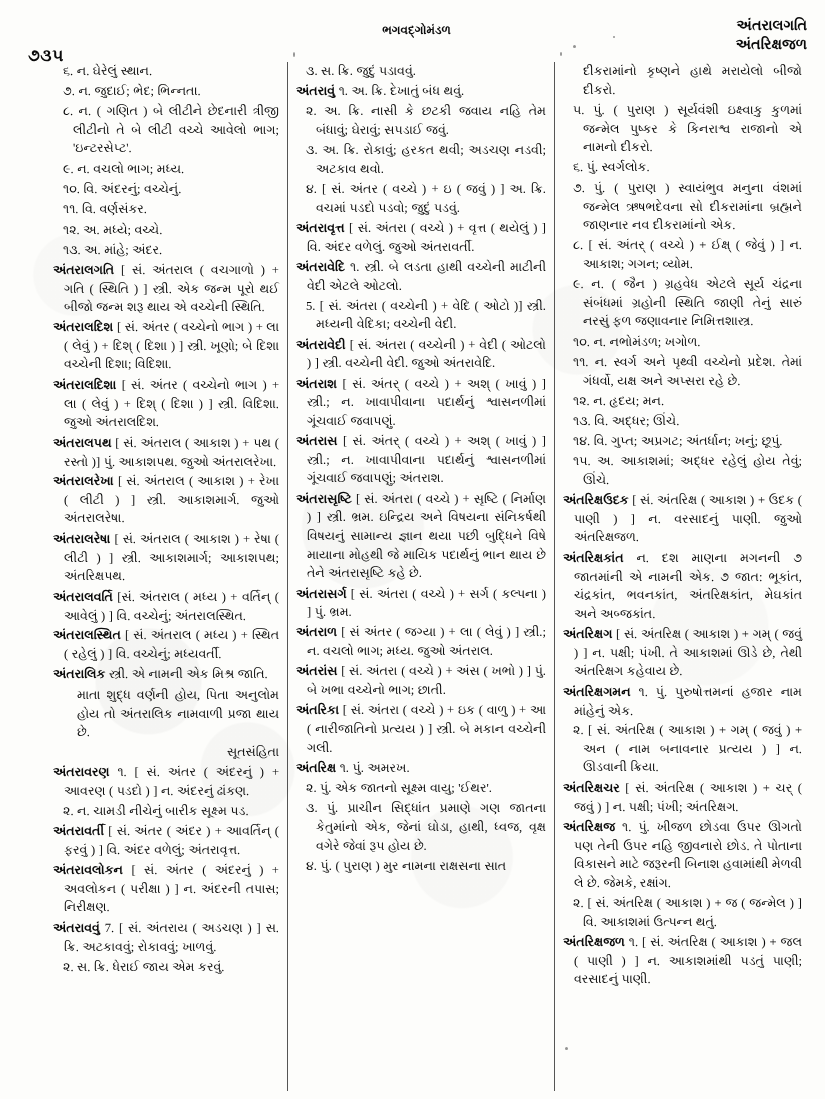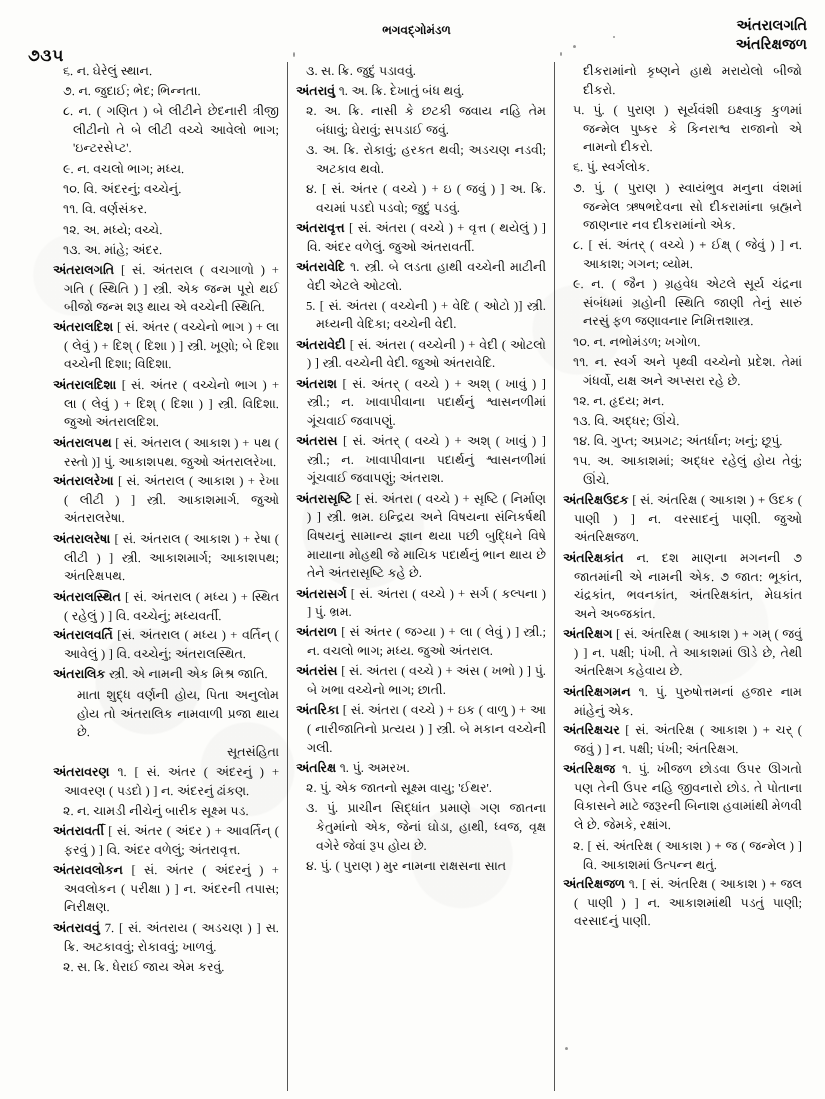--- a/index.html
+++ b/index.html
@@ -186,22 +186,22 @@
           <p class="entry sense">૧૦. વિ. અંદરનું; વચ્ચેનું.</p>
           <p class="entry sense">૧૧. વિ. વર્ણસંકર.</p>
           <p class="entry sense">૧૨. અ. મધ્યે; વચ્ચે.</p>
           <p class="entry sense">૧૩. અ. માંહે; અંદર.</p>
           <p class="entry"><span class="headword">અંતરાલગતિ</span><span> [ સં. અંતરાલ ( વચગાળો ) + ગતિ ( સ્થિતિ ) ] સ્ત્રી. એક જન્મ પૂરો થઈ બીજો જન્મ શરૂ થાય એ વચ્ચેની સ્થિતિ.</span></p>
           <p class="entry"><span class="headword">અંતરાલદિશ</span><span> [ સં. અંતર ( વચ્ચેનો ભાગ ) + લા ( લેવું ) + દિશ્ ( દિશા ) ] સ્ત્રી. ખૂણો; બે દિશા વચ્ચેની દિશા; વિદિશા.</span></p>
           <p class="entry"><span class="headword">અંતરાલદિશા</span><span> [ સં. અંતર ( વચ્ચેનો ભાગ ) + લા ( લેવું ) + દિશ્ ( દિશા ) ] સ્ત્રી. વિદિશા. જુઓ અંતરાલદિશ.</span></p>
           <p class="entry"><span class="headword">અંતરાલપથ</span><span> [ સં. અંતરાલ ( આકાશ ) + પથ ( રસ્તો )] પું. આકાશપથ. જુઓ અંતરાલરેખા.</span></p>
           <p class="entry"><span class="headword">અંતરાલરેખા</span><span> [ સં. અંતરાલ ( આકાશ ) + રેખા ( લીટી ) ] સ્ત્રી. આકાશમાર્ગ. જુઓ અંતરાલરેષા.</span></p>
           <p class="entry"><span class="headword">અંતરાલરેષા</span><span> [ સં. અંતરાલ ( આકાશ ) + રેષા ( લીટી ) ] સ્ત્રી. આકાશમાર્ગ; આકાશપથ; અંતરિક્ષપથ.</span></p>
+          <p class="entry"><span class="headword">અંતરાલવર્તિ</span><span> [સં. અંતરાલ ( મધ્ય ) + વર્તિન્ ( આવેલું ) ] વિ. વચ્ચેનું; અંતરાલસ્થિત.</span></p>
           <p class="entry"><span class="headword">અંતરાલસ્થિત</span><span> [ સં. અંતરાલ ( મધ્ય ) + સ્થિત ( રહેલું ) ] વિ. વચ્ચેનું; મધ્યવર્તી.</span></p>
-          <p class="entry"><span class="headword">અંતરાલવર્તિ</span><span> [સં. અંતરાલ ( મધ્ય ) + વર્તિન્ ( આવેલું ) ] વિ. વચ્ચેનું; અંતરાલસ્થિત.</span></p>
           <p class="entry"><span class="headword">અંતરાલિક</span><span> સ્ત્રી. એ નામની એક મિશ્ર જાતિ.</span></p>
           <p class="entry indentblk">માતા શુદ્ધ વર્ણની હોય, પિતા અનુલોમ હોય તો અંતરાલિક નામવાળી પ્રજા થાય છે.</p>
           <p class="entry attrib">સૂતસંહિતા</p>
           <p class="entry"><span class="headword">અંતરાવરણ</span><span> ૧. [ સં. અંતર ( અંદરનું ) + આવરણ ( પડદો ) ] ન. અંદરનું ઢાંકણ.</span></p>
           <p class="entry sense">૨. ન. ચામડી નીચેનું બારીક સૂક્ષ્મ પડ.</p>
           <p class="entry"><span class="headword">અંતરાવર્તી</span><span> [ સં. અંતર ( અંદર ) + આવર્તિન્ ( ફરવું ) ] વિ. અંદર વળેલું; અંતરાવૃત્ત.</span></p>
           <p class="entry"><span class="headword">અંતરાવલોકન</span><span> [ સં. અંતર ( અંદરનું ) + અવલોકન ( પરીક્ષા ) ] ન. અંદરની તપાસ; નિરીક્ષણ.</span></p>
           <p class="entry"><span class="headword">અંતરાવવું</span><span> 7. [ સં. અંતરાય ( અડચણ ) ] સ. ક્રિ. અટકાવવું; રોકાવવું; ખાળવું.</span></p>
           <p class="entry sense">૨. સ. ક્રિ. ધેરાઈ જાય એમ કરવું.</p>
         </div>
@@ -243,20 +243,21 @@
           <p class="entry sense">૧૦. ન. નભોમંડળ; ખગોળ.</p>
           <p class="entry sense">૧૧. ન. સ્વર્ગ અને પૃથ્વી વચ્ચેનો પ્રદેશ. તેમાં ગંધર્વો, યક્ષ અને અપ્સરા રહે છે.</p>
           <p class="entry sense">૧૨. ન. હૃદય; મન.</p>
           <p class="entry sense">૧૩. વિ. અદ્ધર; ઊંચે.</p>
           <p class="entry sense">૧૪. વિ. ગુપ્ત; અપ્રગટ; અંતર્ધાન; ખનું; છૂપું.</p>
           <p class="entry sense">૧૫. અ. આકાશમાં; અદ્ધર રહેલું હોય તેવું; ઊંચે.</p>
           <p class="entry"><span class="headword">અંતરિક્ષઉદક</span><span> [ સં. અંતરિક્ષ ( આકાશ ) + ઉદક ( પાણી ) ] ન. વરસાદનું પાણી. જુઓ અંતરિક્ષજળ.</span></p>
           <p class="entry"><span class="headword">અંતરિક્ષકાંત</span><span> ન. દશ માણના મગનની ૭ જાતમાંની એ નામની એક. ૭ જાત: ભૂકાંત, ચંદ્રકાંત, ભવનકાંત, અંતરિક્ષકાંત, મેઘકાંત અને અબ્જકાંત.</span></p>
           <p class="entry"><span class="headword">અંતરિક્ષગ</span><span> [ સં. અંતરિક્ષ ( આકાશ ) + ગમ્ ( જવું ) ] ન. પક્ષી; પંખી. તે આકાશમાં ઊડે છે, તેથી અંતરિક્ષગ કહેવાય છે.</span></p>
           <p class="entry"><span class="headword">અંતરિક્ષગમન</span><span> ૧. પું. પુરુષોત્તમનાં હજાર નામ માંહેનું એક.</span></p>
+          <p class="entry sense">૨. [ સં. અંતરિક્ષ ( આકાશ ) + ગમ્ ( જવું ) + અન ( નામ બનાવનાર પ્રત્યય ) ] ન. ઊડવાની ક્રિયા.</p>
           <p class="entry"><span class="headword">અંતરિક્ષચર</span><span> [ સં. અંતરિક્ષ ( આકાશ ) + ચર્ ( જવું ) ] ન. પક્ષી; પંખી; અંતરિક્ષગ.</span></p>
           <p class="entry"><span class="headword">અંતરિક્ષજ</span><span> ૧. પું. ખીજળ છોડવા ઉપર ઊગતો પણ તેની ઉપર નહિ જીવનારો છોડ. તે પોતાના વિકાસને માટે જરૂરની બિનાશ હવામાંથી મેળવી લે છે. જેમકે, રક્ષાંગ.</span></p>
           <p class="entry sense">૨. [ સં. અંતરિક્ષ ( આકાશ ) + જ ( જન્મેલ ) ] વિ. આકાશમાં ઉત્પન્ન થતું.</p>
           <p class="entry"><span class="headword">અંતરિક્ષજળ</span><span> ૧. [ સં. અંતરિક્ષ ( આકાશ ) + જલ ( પાણી ) ] ન. આકાશમાંથી પડતું પાણી; વરસાદનું પાણી.</span></p>
         </div>
     </div>
   </div>
 
 </div>
 

